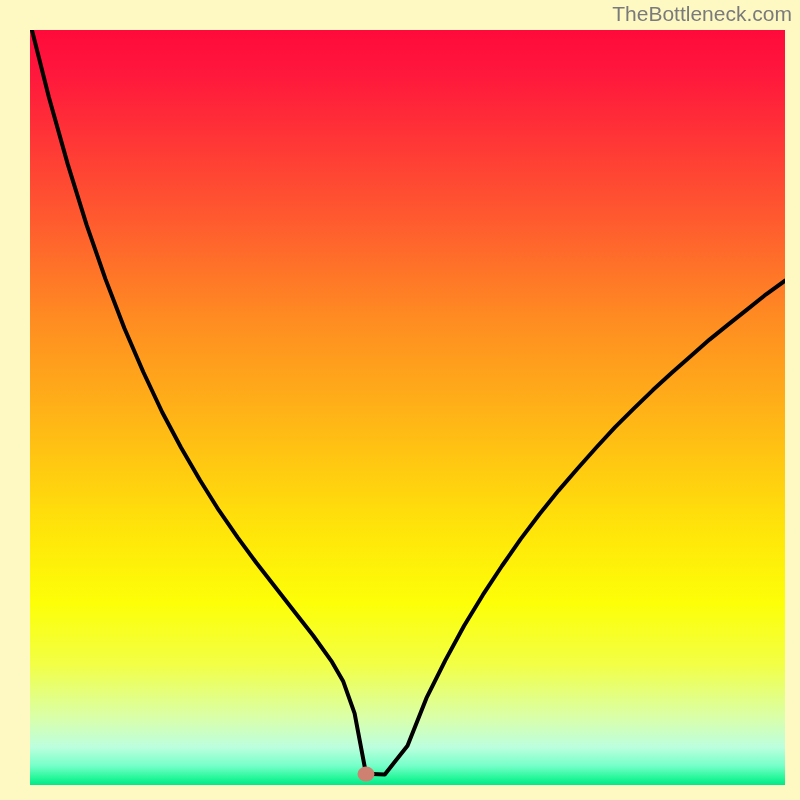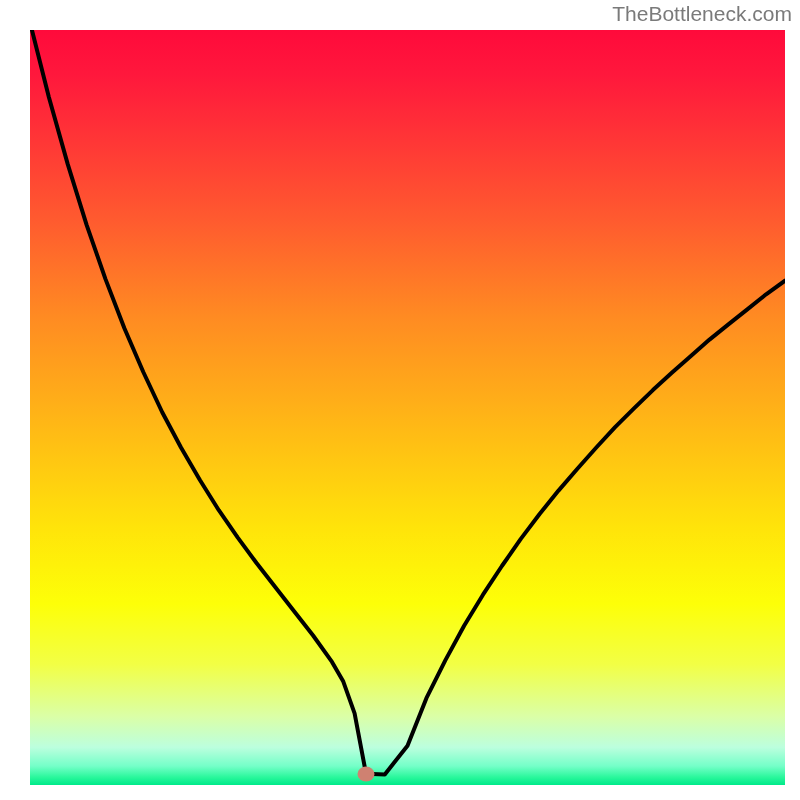--- a/index.html
+++ b/index.html
@@ -9,21 +9,21 @@
     height: 800px;
     background: #000;
     overflow: hidden;
     font-family: Arial, Helvetica, sans-serif;
   }
   .frame {
     position: absolute;
     left: 0; top: 0;
     width: 800px;
     height: 800px;
-    background: #ffffff;
+    background: #fef9c3;
   }
   .watermark {
     position: absolute;
     top: 2px;
     right: 8px;
     color: #7a7a7a;
     font-size: 21px;
     font-weight: 400;
     letter-spacing: 0px;
     z-index: 10;

